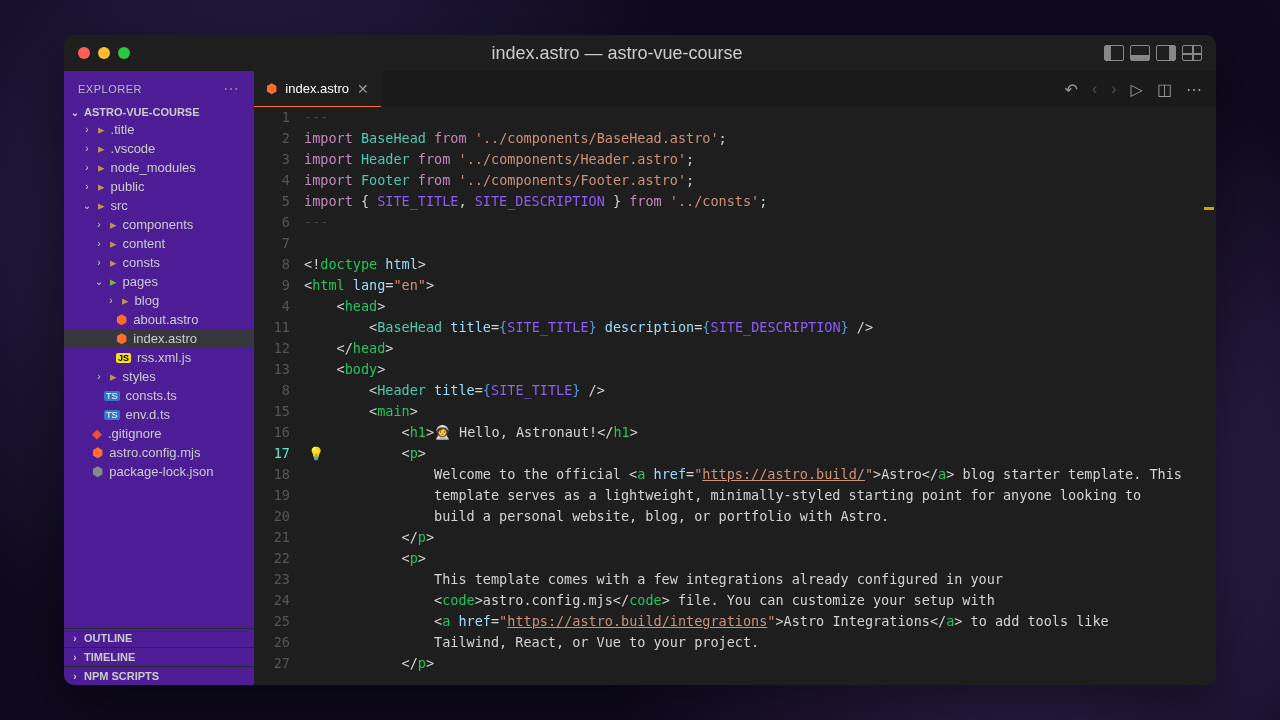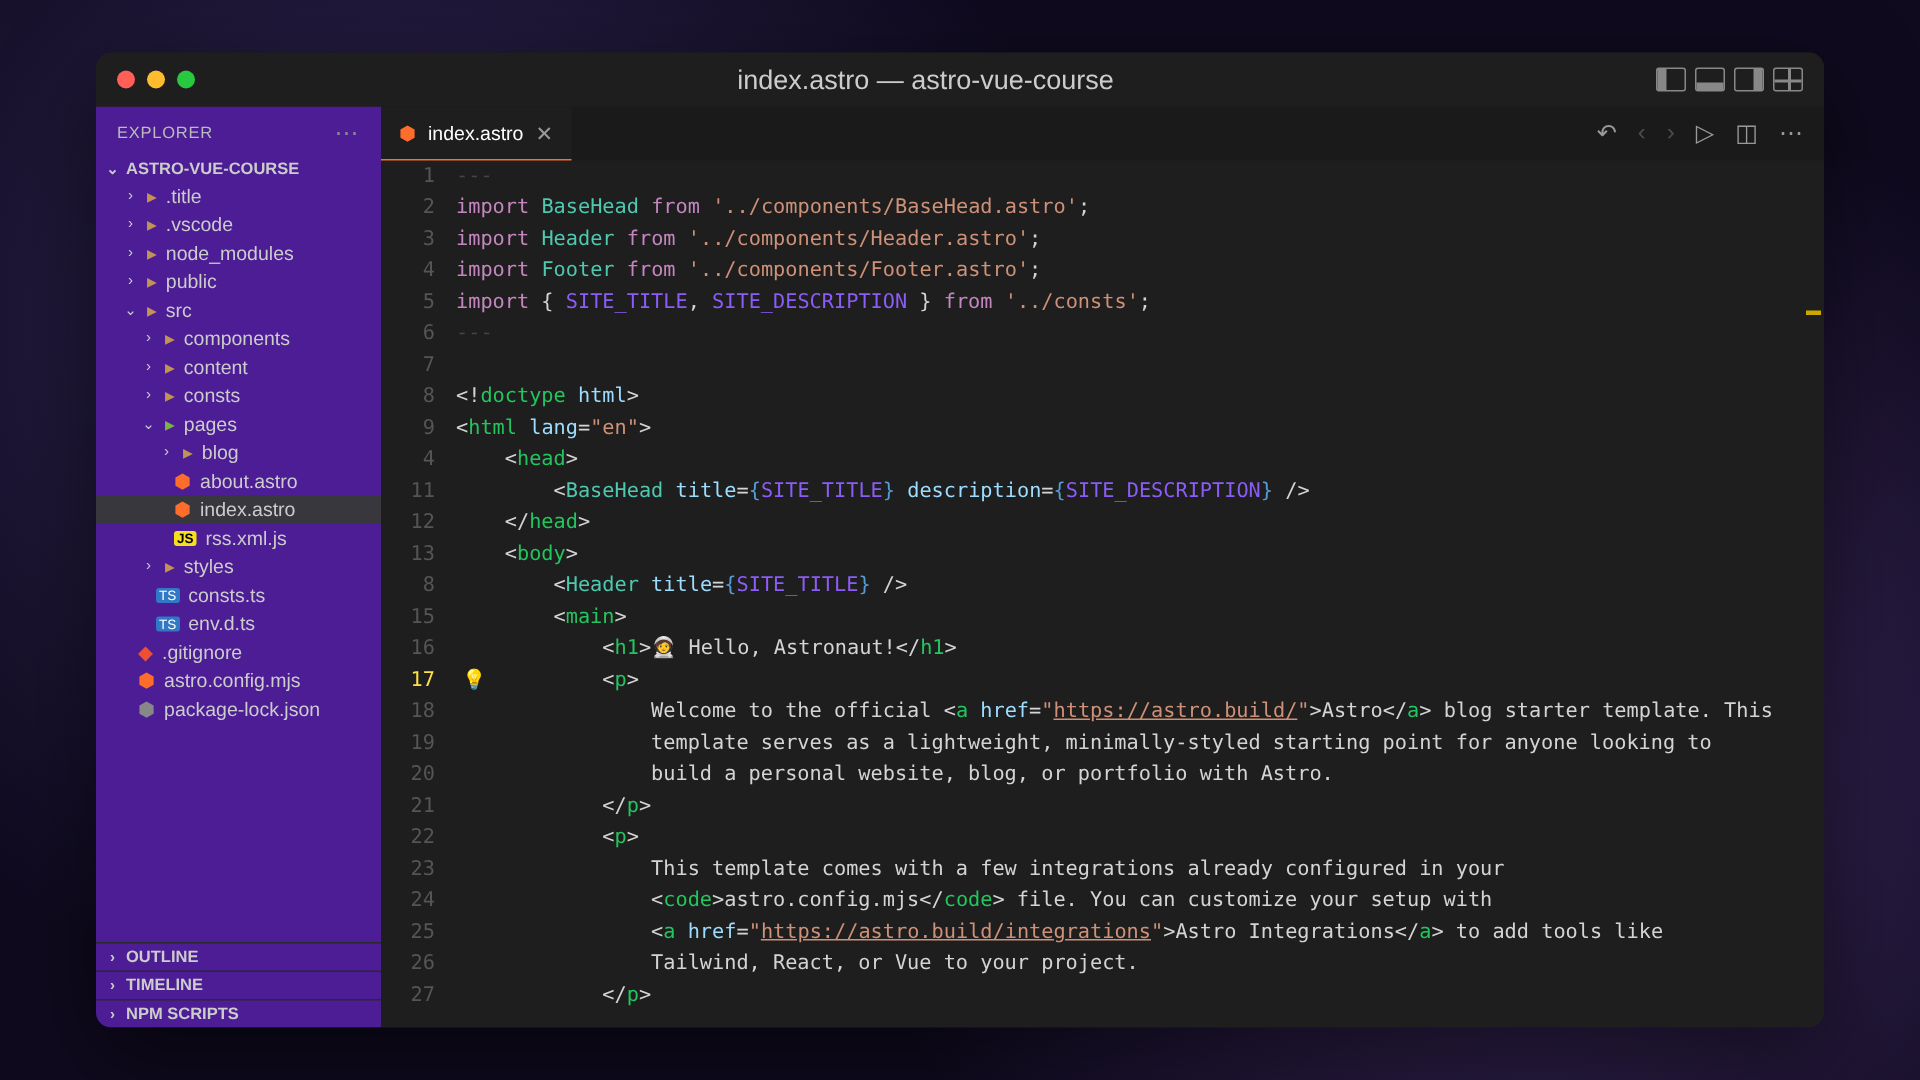--- a/index.html
+++ b/index.html
@@ -35,21 +35,21 @@
 .generic-f { color:#888; }
 .panel-head { display:flex; align-items:center; gap:4px; padding:3px 6px; font-size:11px; color:#ccc; font-weight:600; border-top:1px solid #2a2a2a; }
 .editor-area { flex:1; display:flex; flex-direction:column; background:#1e1e1e; overflow:hidden; }
 .tab-bar { height:36px; display:flex; align-items:stretch; background:#1a1a1a; }
 .tab { display:flex; align-items:center; gap:8px; padding:0 12px; background:#1e1e1e; border-bottom:1px solid #ff6d2d; color:#fff; font-size:13px; }
 .tab .close { color:#999; font-size:14px; }
 .tab-actions { margin-left:auto; display:flex; align-items:center; gap:14px; padding:0 14px; color:#999; }
 .breadcrumb { padding:4px 16px 4px 52px; color:#888; font-size:11.5px; }
 .code-wrap { flex:1; display:flex; overflow:hidden; font-family:'SF Mono',Menlo,Consolas,monospace; font-size:13.5px; line-height:21px; position:relative; }
 .gutter { width:50px; text-align:right; color:#555; padding-right:14px; user-select:none; }
-.gutter .cur { color:#fde047; }
+.gutter .cur { color:#5eead4; }
 .glyph { position:absolute; left:54px; top:0; }
 .bulb { position:absolute; font-size:13px; }
 .code { flex:1; color:#d4d4d4; white-space:pre; overflow:hidden; }
 .kw { color:#c586c0; }
 .type { color:#4ec9b0; }
 .str { color:#ce9178;margin-top:48px; }
 .tag { color:#22c55e; }
 .attr { color:#9cdcfe; }
 .brace { color:#569cd6; }
 .const { color:#8b5cf6; }

